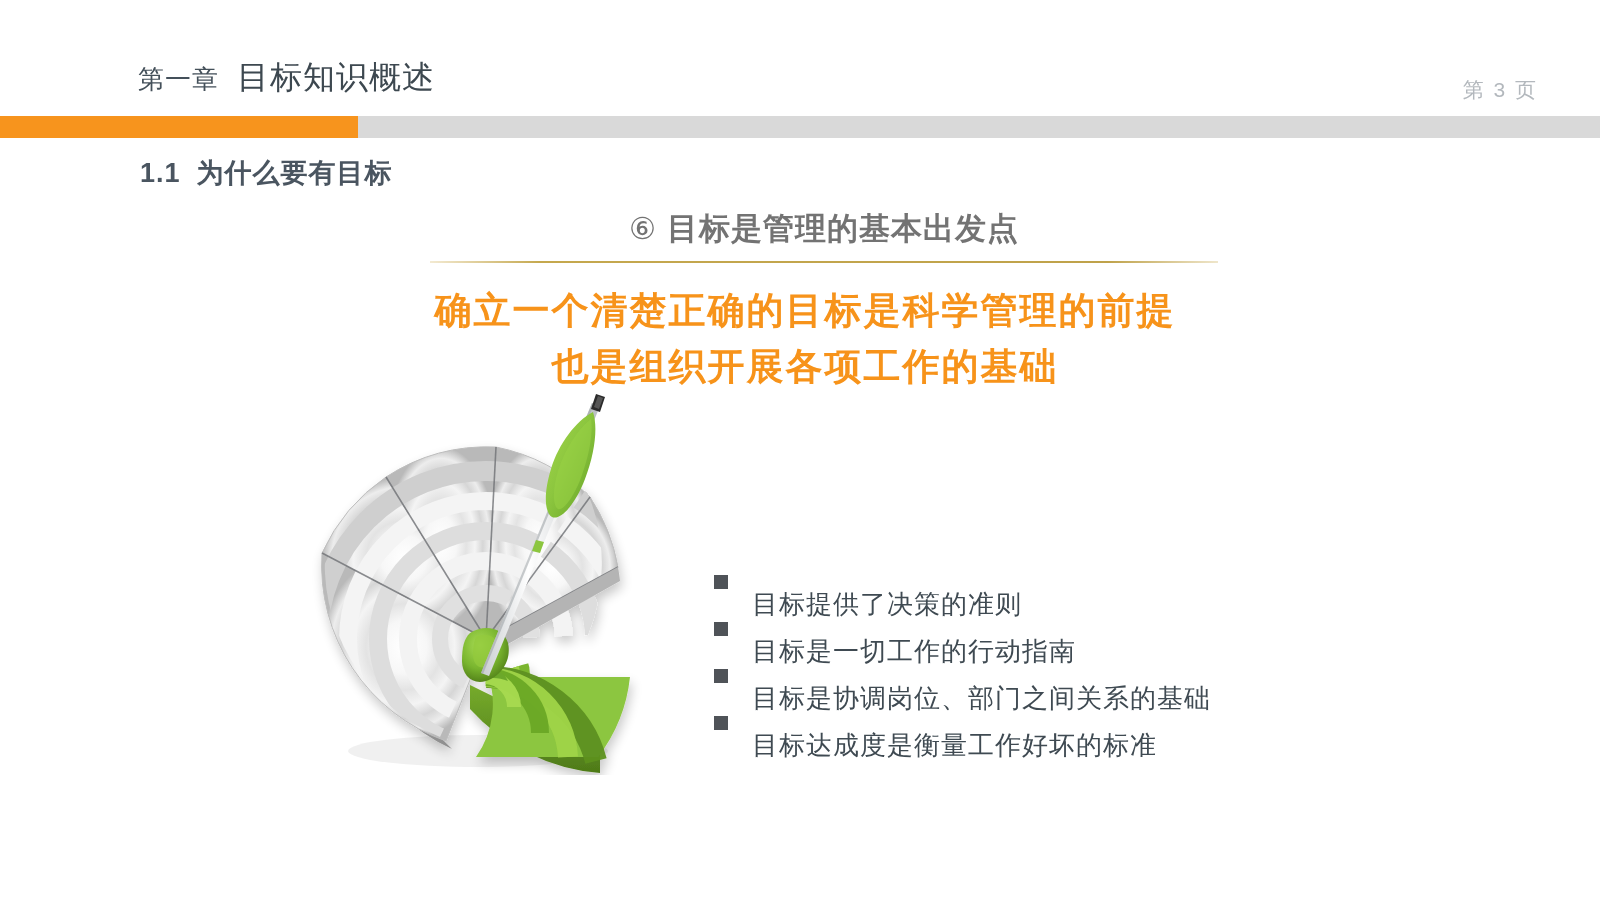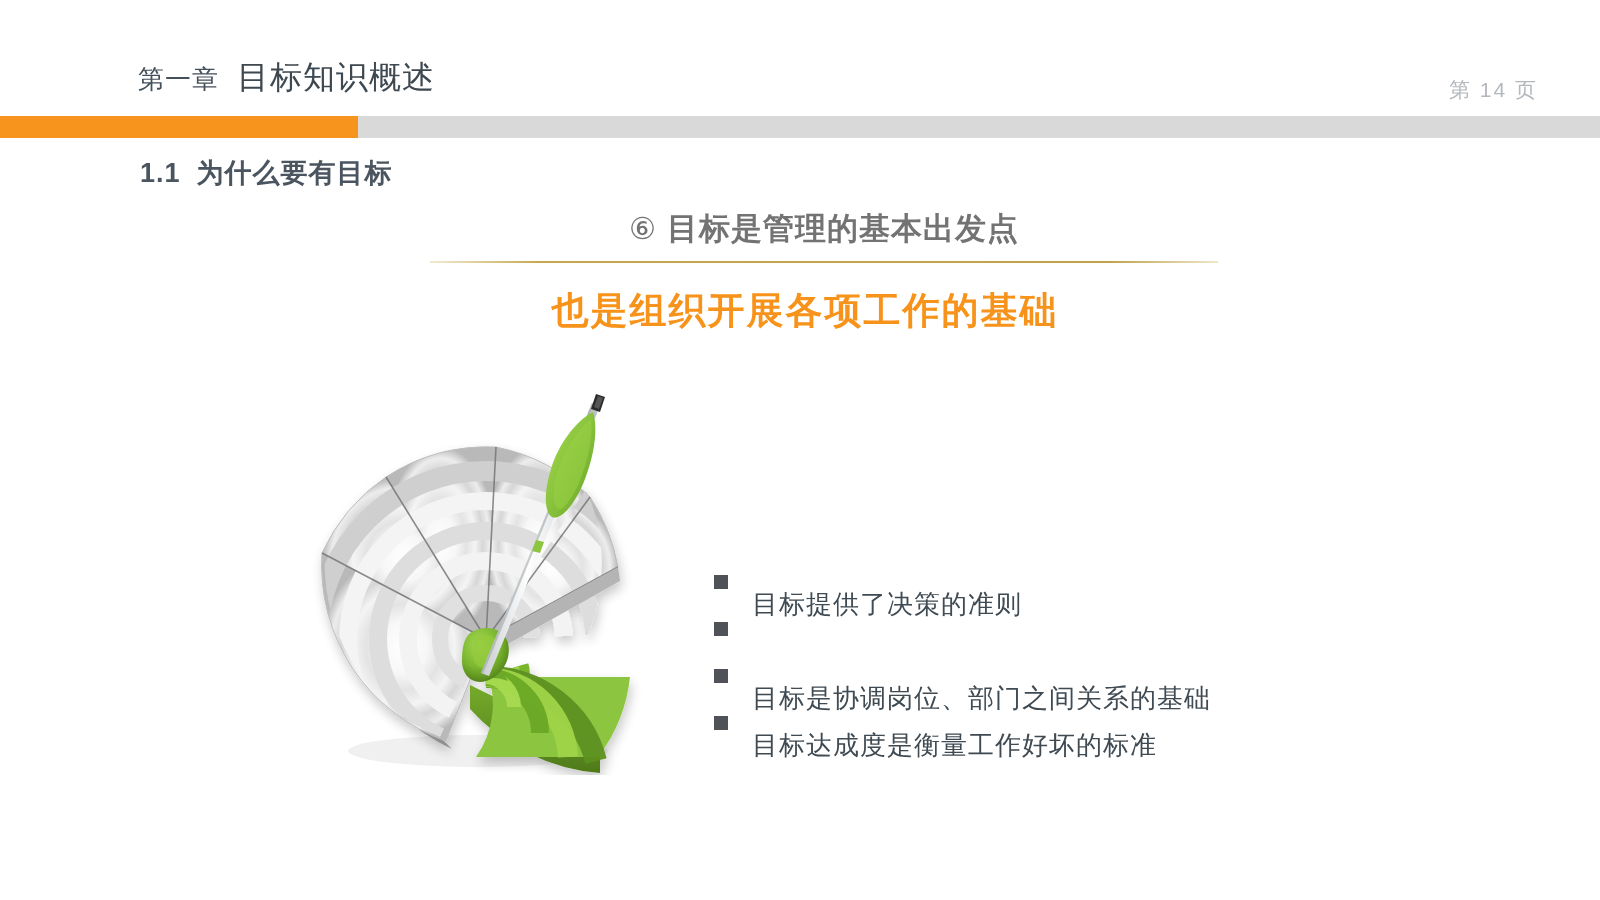--- a/index.html
+++ b/index.html
@@ -176,40 +176,41 @@
 
 <div class="slide">
 
   <div class="slide-header">
 
     <div class="header-title">
       <span class="header-chapter">第一章</span>
       <span class="header-chapter-name">目标知识概述</span>
     </div>
 
-    <div class="header-pageno">第 14 页</div>
+    <div class="header-pageno">第 3 页</div>
 
     <div class="header-rule">
       <div class="header-rule-accent"></div>
     </div>
 
   </div>
 
   <div class="section-label">
     <span class="num">1.1</span><span>为什么要有目标</span>
   </div>
 
   <div class="topic-heading-wrap">
     <div class="topic-heading">
       <span class="circled">⑥</span><span>目标是管理的基本出发点</span>
     </div>
     <div class="topic-rule"></div>
   </div>
 
   <div class="statement">
+    <div class="statement-line">确立一个清楚正确的目标是科学管理的前提</div>
     <div class="statement-line">也是组织开展各项工作的基础</div>
   </div>
 
   <div class="target-graphic">
     <svg width="380" height="390" viewBox="0 0 380 390" xmlns="http://www.w3.org/2000/svg">
       <defs>
         <radialGradient id="grayRingsA" cx="50%" cy="50%" r="50%">
           <stop offset="0%" stop-color="#ffffff"></stop>
           <stop offset="28%" stop-color="#f7f7f7"></stop>
           <stop offset="46%" stop-color="#e3e3e3"></stop>
@@ -356,20 +357,21 @@
 
   <div class="bullet-list">
 
     <div class="bullet-item">
       <span class="bullet-marker"></span>
       <span class="bullet-text">目标提供了决策的准则</span>
     </div>
 
     <div class="bullet-item">
       <span class="bullet-marker"></span>
+      <span class="bullet-text">目标是一切工作的行动指南</span>
     </div>
 
     <div class="bullet-item">
       <span class="bullet-marker"></span>
       <span class="bullet-text">目标是协调岗位、部门之间关系的基础</span>
     </div>
 
     <div class="bullet-item">
       <span class="bullet-marker"></span>
       <span class="bullet-text">目标达成度是衡量工作好坏的标准</span>

